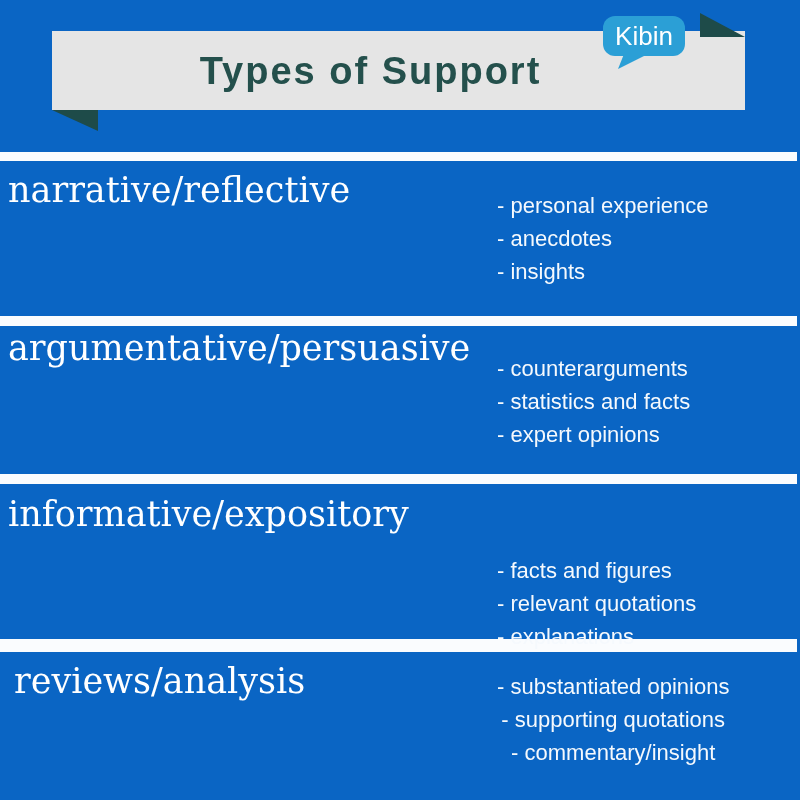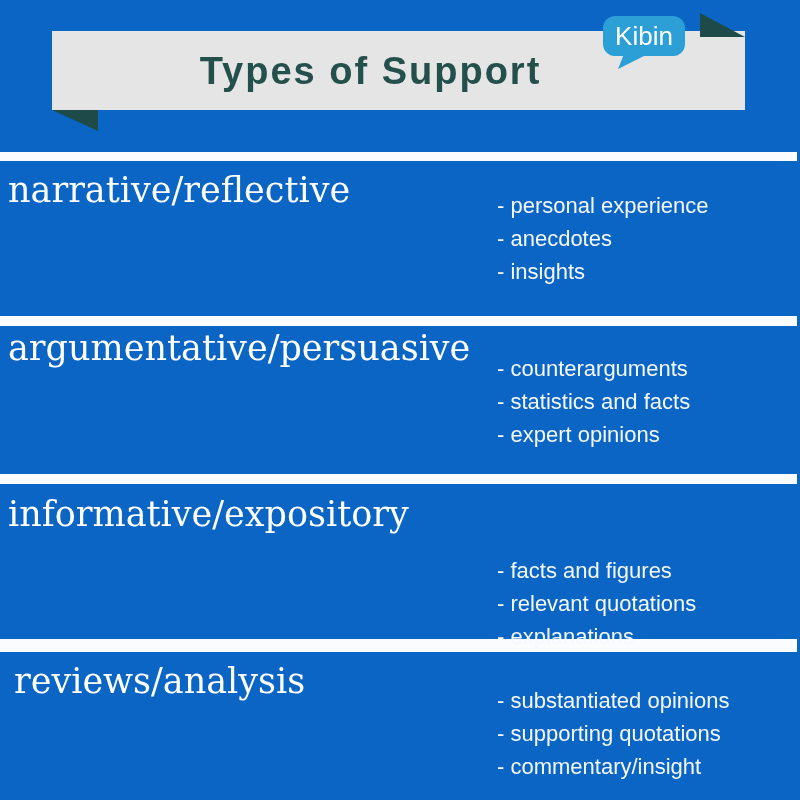--- a/index.html
+++ b/index.html
@@ -67,21 +67,21 @@
   .s4 .section-title{top:10px;left:14px;}
   .bullets{
     position:absolute;left:497px;
     font-family:"Liberation Sans",sans-serif;
     font-size:22px;line-height:33px;
     color:#f5f9fd;white-space:nowrap;
   }
   .s1 .bullets{top:28px;}
   .s2 .bullets{top:26px;}
   .s3 .bullets{top:56px;margin-top:14px;}
-  .s4 .bullets{top:32px;}
+  .s4 .bullets{top:18px;text-align:center;}
 </style>
 </head>
 <body>
 
 <div class="header">
   <div class="banner">
     <div class="banner-title">Types of Support</div>
   </div>
   <div class="fold-left"></div>
   <div class="fold-right"></div>

